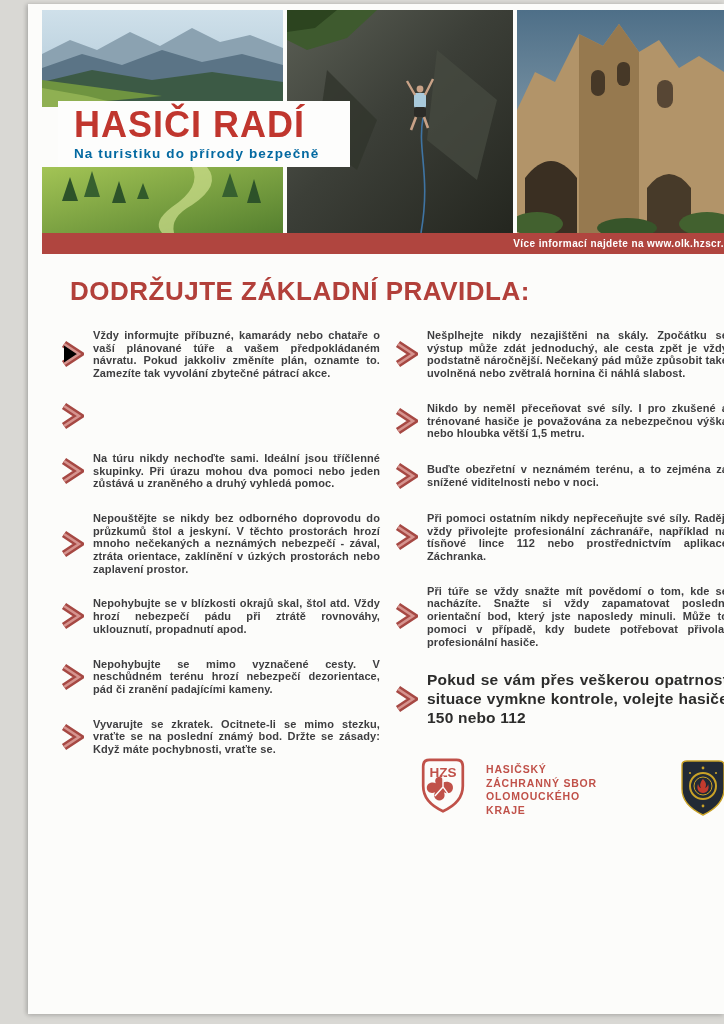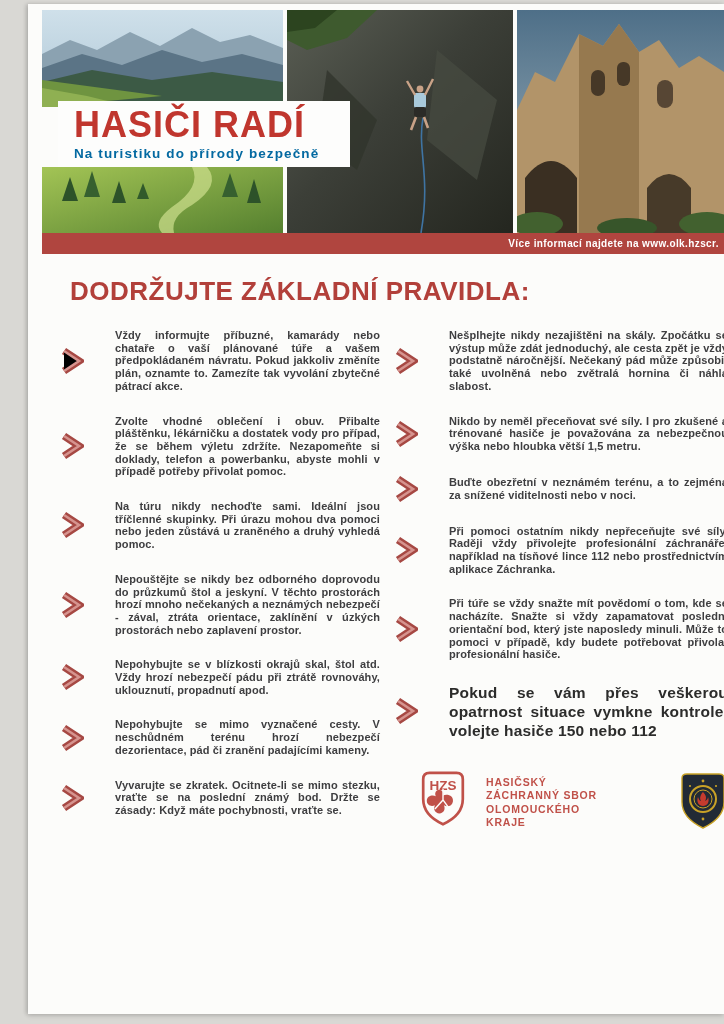--- a/index.html
+++ b/index.html
@@ -30,33 +30,33 @@
     margin:0;font-size:36px;line-height:36px;font-weight:800;
     color:#c0362e;letter-spacing:1px;
   }
   .title-card .subtitle{
     margin-top:3px;font-size:13.5px;font-weight:700;color:#0369a1;
     letter-spacing:1.1px;
   }
   .info-strip{
     position:absolute;left:0;right:0;top:229px;height:21px;z-index:4;
     background:#b0453f;color:#fff;font-size:10px;font-weight:700;
-    text-align:right;line-height:21px;padding-right:5px;letter-spacing:.4px;
+    text-align:right;line-height:21px;letter-spacing:.4px;
     box-sizing:border-box;
   }
   
   main{padding:20px 30px 0 32px;}
   .section-heading{
     margin:0 0 0 10px;font-size:26px;font-weight:800;color:#b2403a;
     letter-spacing:.5px;
   }
   .columns{display:flex;gap:14px;margin-top:22px;}
   .col-left{width:320px;flex:0 0 320px;}
   .col-right{flex:1;}
-  .rule{display:flex;align-items:center;margin-bottom:22px;gap:22px;}
+  .rule{display:flex;align-items:center;margin-bottom:22px;}
   .chev{flex:0 0 24px;width:24px;height:28px;margin-right:9px;}
   .chev svg{display:block;width:24px;height:28px;}
   .rule-text{
     margin:0;flex:1;font-size:11px;font-weight:700;color:#3e3e40;
     line-height:12.7px;text-align:justify;letter-spacing:.1px;
   }
   .rule.emergency{margin-top:4px;}
   .emergency-text{
     margin:0;flex:1;font-size:15.5px;font-weight:800;color:#2c2c2b;
     line-height:19px;text-align:justify;letter-spacing:.2px;
@@ -185,21 +185,20 @@
             </span>
           <p class="rule-text">Vždy informujte příbuzné, kamarády nebo chataře o vaší plánované túře a vašem předpokládaném návratu. Pokud jakkoliv změníte plán, oznamte to. Zamezíte tak vyvolání zbytečné pátrací akce.</p>
         </div>
         <div class="rule">
           <span class="chev">
               <svg viewBox="0 0 24 28">
                 <path d="M4 4 L19 14 L4 24" stroke="#a64843" stroke-width="7.5" fill="none"></path>
                 <path d="M4 4 L19 14 L4 24" stroke="#d6948f" stroke-width="2.6" fill="none"></path>
               </svg>
             </span>
-          <p class="rule-text">Zvolte vhodné oblečení i obuv. Přibalte pláštěnku, lékárničku a dostatek vody pro případ, že se během výletu zdržíte. Nezapomeňte si doklady, telefon a powerbanku, abyste mohli v případě potřeby přivolat pomoc.</p>
         </div>
         <div class="rule">
           <span class="chev">
               <svg viewBox="0 0 24 28">
                 <path d="M4 4 L19 14 L4 24" stroke="#a64843" stroke-width="7.5" fill="none"></path>
                 <path d="M4 4 L19 14 L4 24" stroke="#d6948f" stroke-width="2.6" fill="none"></path>
               </svg>
             </span>
           <p class="rule-text">Na túru nikdy nechoďte sami. Ideální jsou tříčlenné skupinky. Při úrazu mohou dva pomoci nebo jeden zůstává u zraněného a druhý vyhledá pomoc.</p>
         </div>

